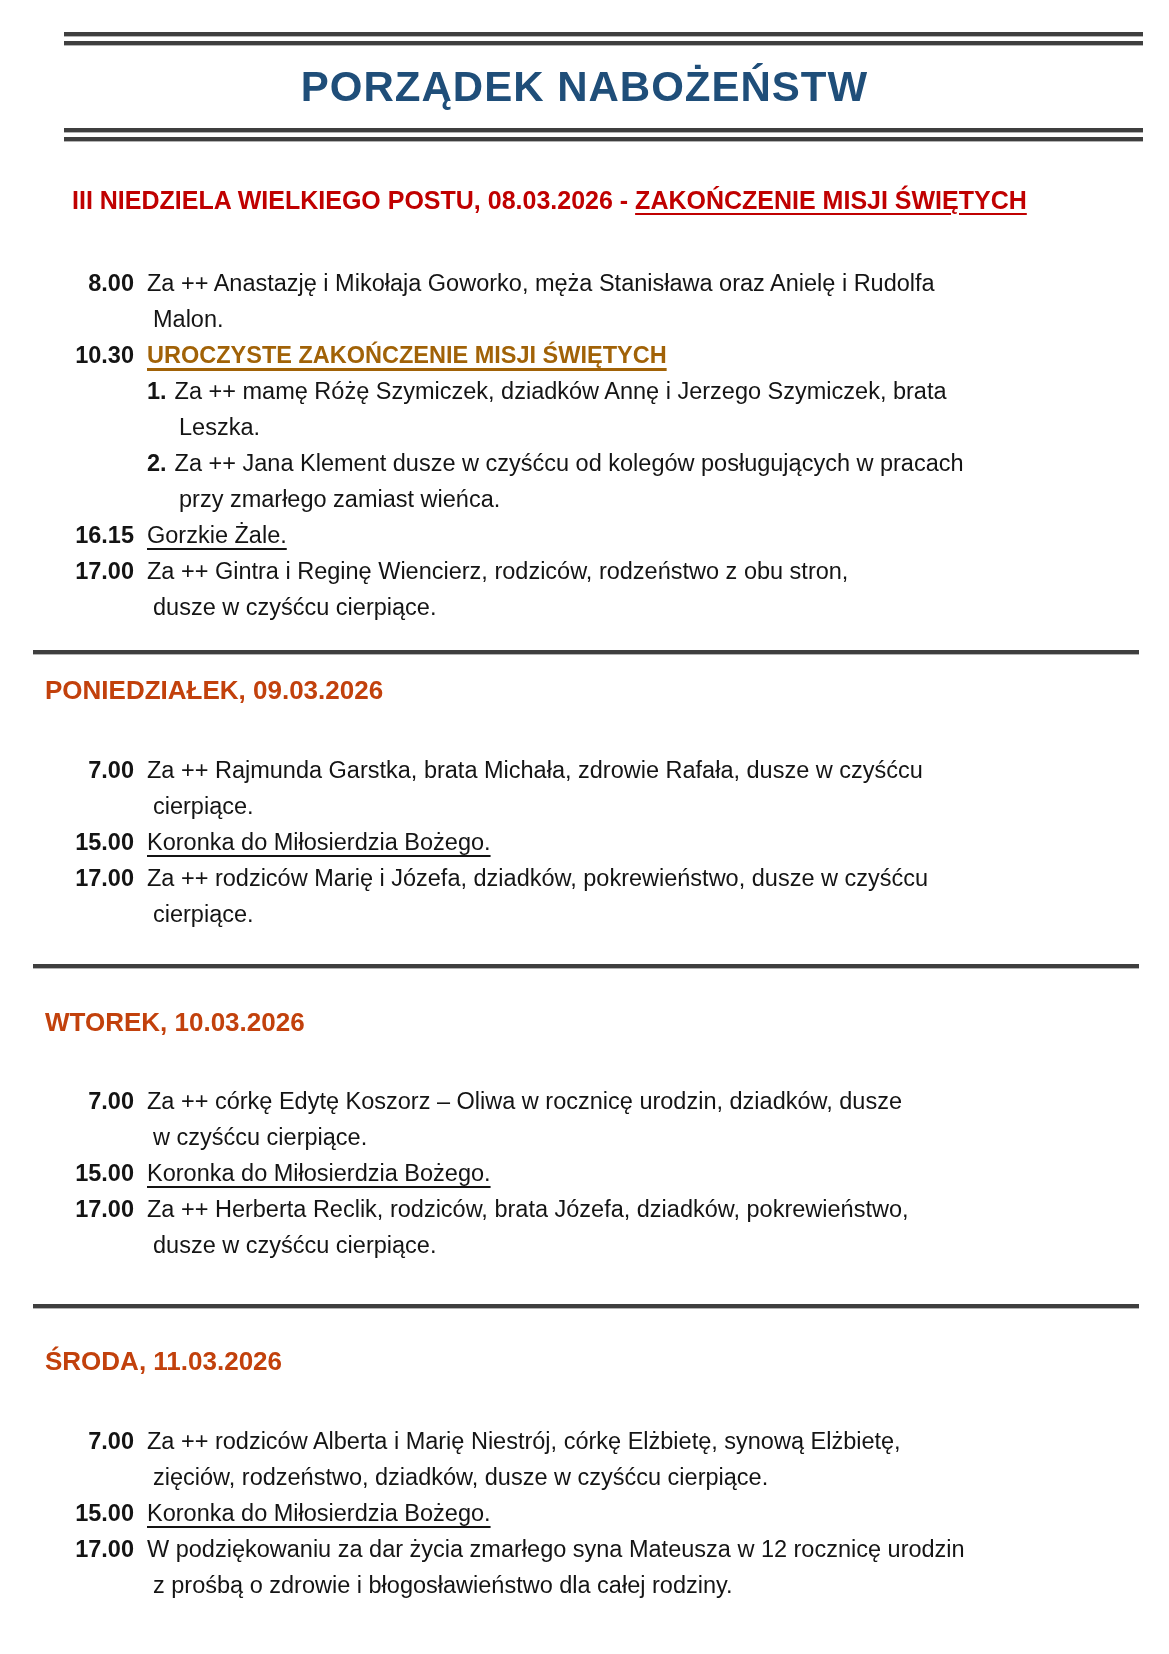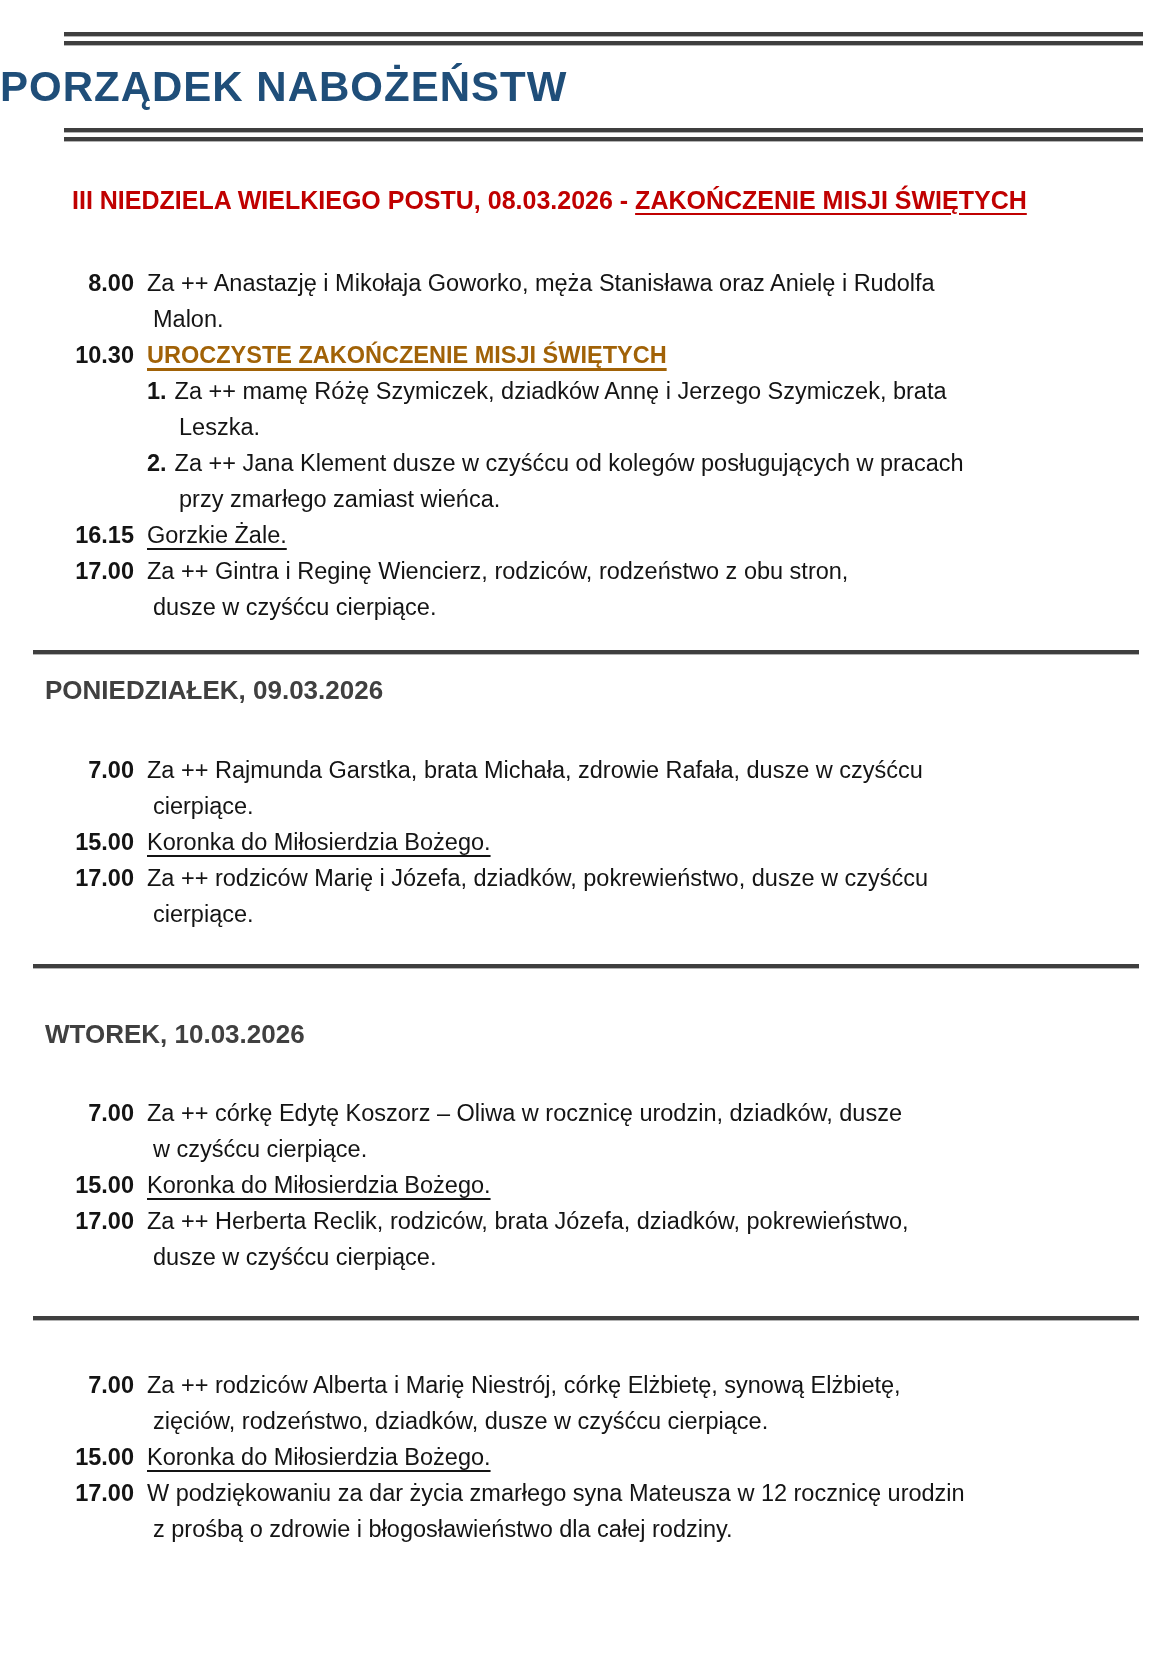--- a/index.html
+++ b/index.html
@@ -6,21 +6,21 @@
   body{
     width:1169px;height:1654px;position:relative;overflow:hidden;
     font-family:"Liberation Sans", sans-serif;color:#141414;
     -webkit-font-smoothing:antialiased;
   }
   .rule{height:4px;background:#3f3f3f;box-shadow:0 1px 0 #b3b3b3;}
   .double-rule{margin-left:64px;margin-right:26px;}
   .double-rule .rule + .rule{margin-top:5px;}
   .double-rule.top{padding-top:32px;}
   .page-title{
-    margin:16px 0 0 0;
+    margin:16px 0 0 0;text-align:center;
     font-size:42px;line-height:52px;font-weight:bold;letter-spacing:1px;
     color:#1F4E79;
   }
   .double-rule.bottom{margin-top:15px;}
   .sunday-heading{
     margin:44px 20px 0 72px;
     font-size:25px;line-height:30px;font-weight:bold;color:#C00000;
     white-space:nowrap;
   }
   .sunday-heading .und{
@@ -39,24 +39,24 @@
   .undl{text-decoration:underline;text-decoration-thickness:2px;text-underline-offset:5px;}
   .announce{
     color:#a16207;font-weight:bold;
     text-decoration:underline;text-decoration-thickness:2.5px;text-underline-offset:5px;
   }
   .sep{height:4px;background:#3f3f3f;box-shadow:0 1px 0 #b3b3b3;margin-left:33px;margin-right:30px;}
   .sep.s1{margin-top:25px;}
   .sep.s2{margin-top:32px;}
   .sep.s3{margin-top:41px;}
   .day-heading{
-    margin-left:45px;font-size:26px;line-height:30px;font-weight:bold;color:#404040;
+    margin-left:45px;font-size:26px;line-height:30px;font-weight:bold;color:#c2410c;
   }
   .day-heading.mon{margin-top:21px;}
-  .day-heading.tue{margin-top:51px;}
+  .day-heading.tue{margin-top:39px;}
   .day-heading.wed{margin-top:38px;}
 </style>
 </head>
 <body>
 
 <div>
 
   <div class="double-rule top">
     <div class="rule"></div>
     <div class="rule"></div>
@@ -180,20 +180,21 @@
       <div class="b">
         <div>Za ++ Herberta Reclik, rodziców, brata Józefa, dziadków, pokrewieństwo,</div>
         <div class="l2">dusze w czyśćcu cierpiące.</div>
       </div>
     </div>
 
   </div>
 
   <div class="sep s3"></div>
 
+  <div class="day-heading wed">ŚRODA, 11.03.2026</div>
 
   <div class="rows wed">
 
     <div class="row">
       <div class="t">7.00</div>
       <div class="b">
         <div>Za ++ rodziców Alberta i Marię Niestrój, córkę Elżbietę, synową Elżbietę,</div>
         <div class="l2">zięciów, rodzeństwo, dziadków, dusze w czyśćcu cierpiące.</div>
       </div>
     </div>

